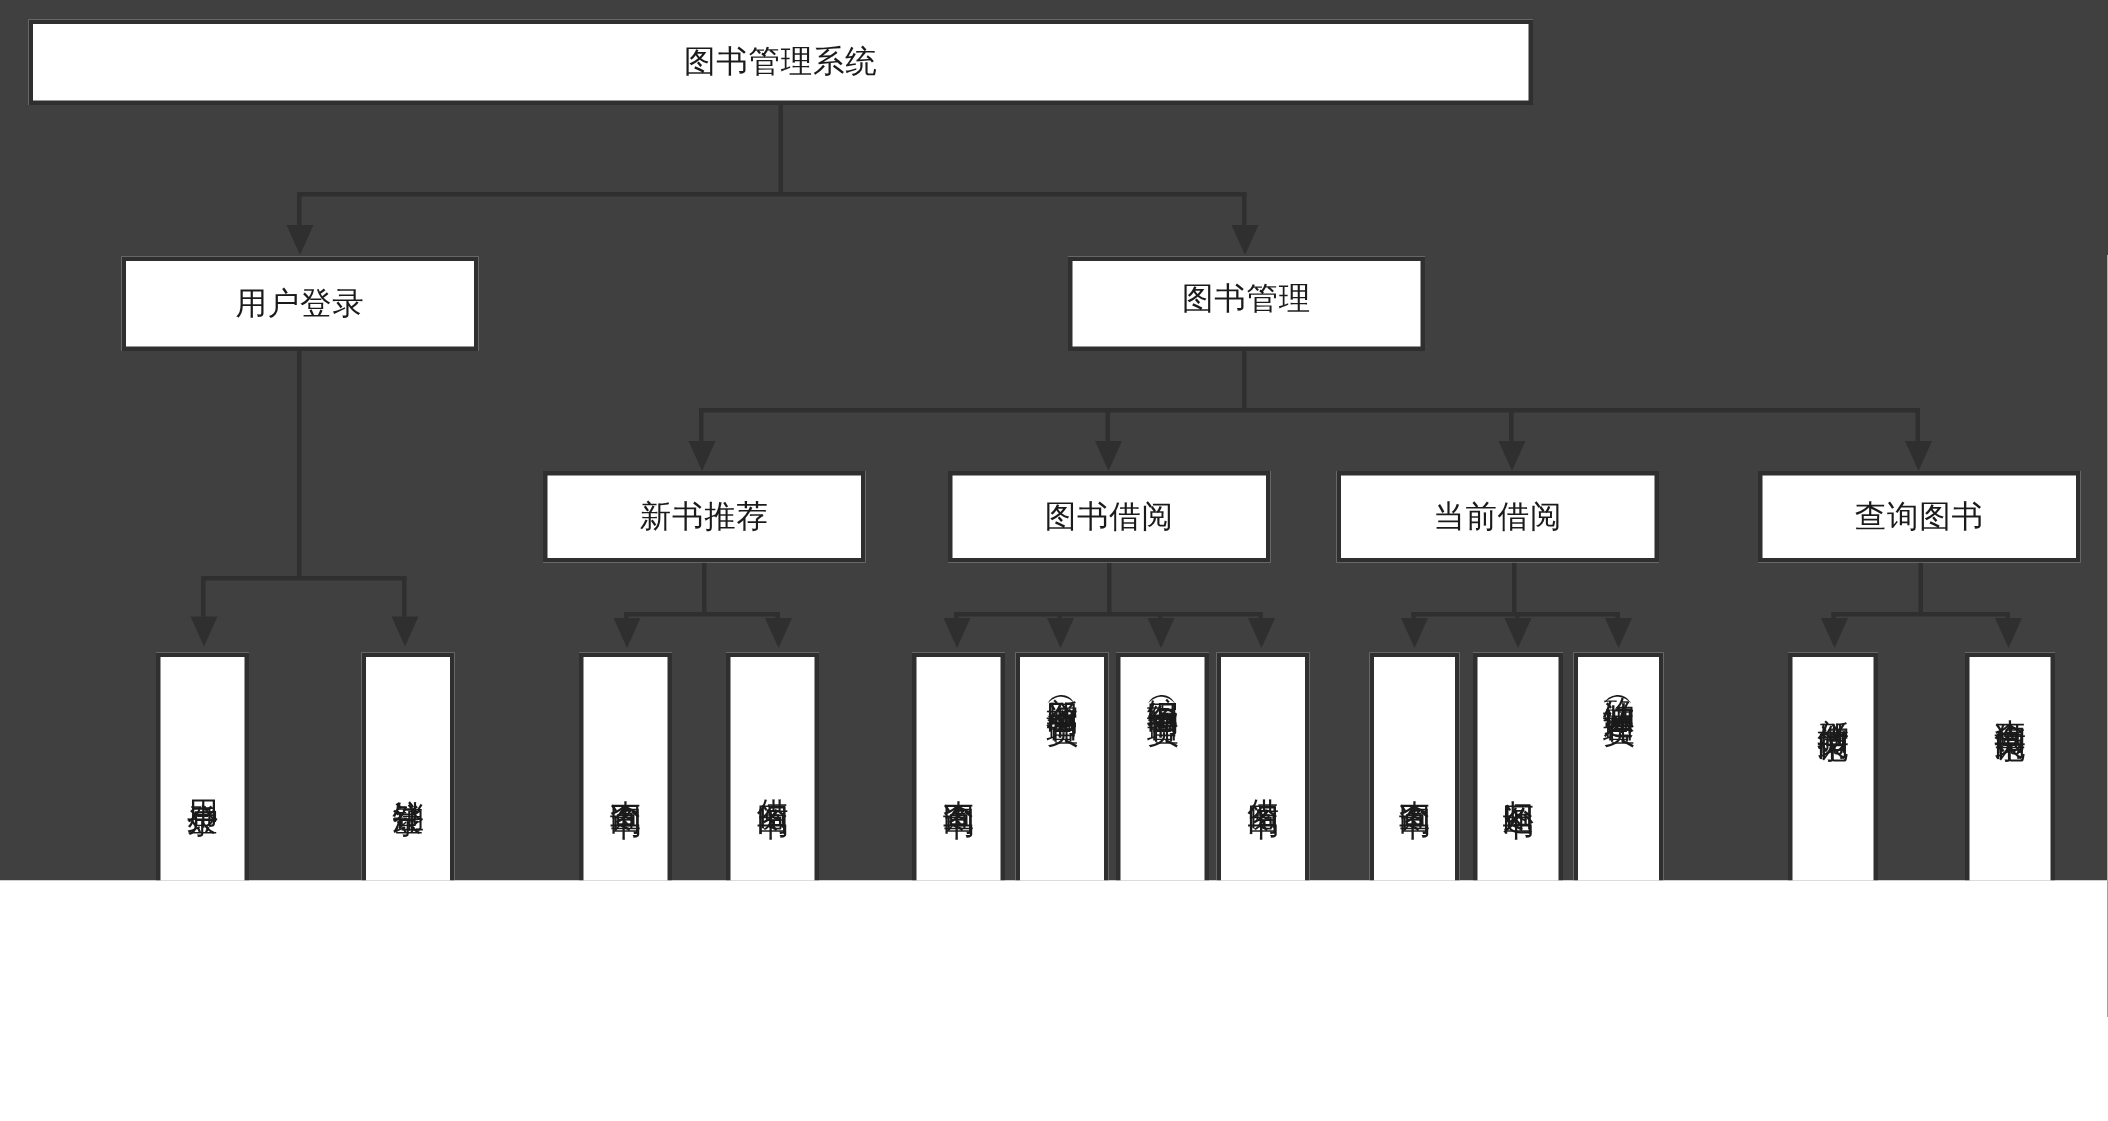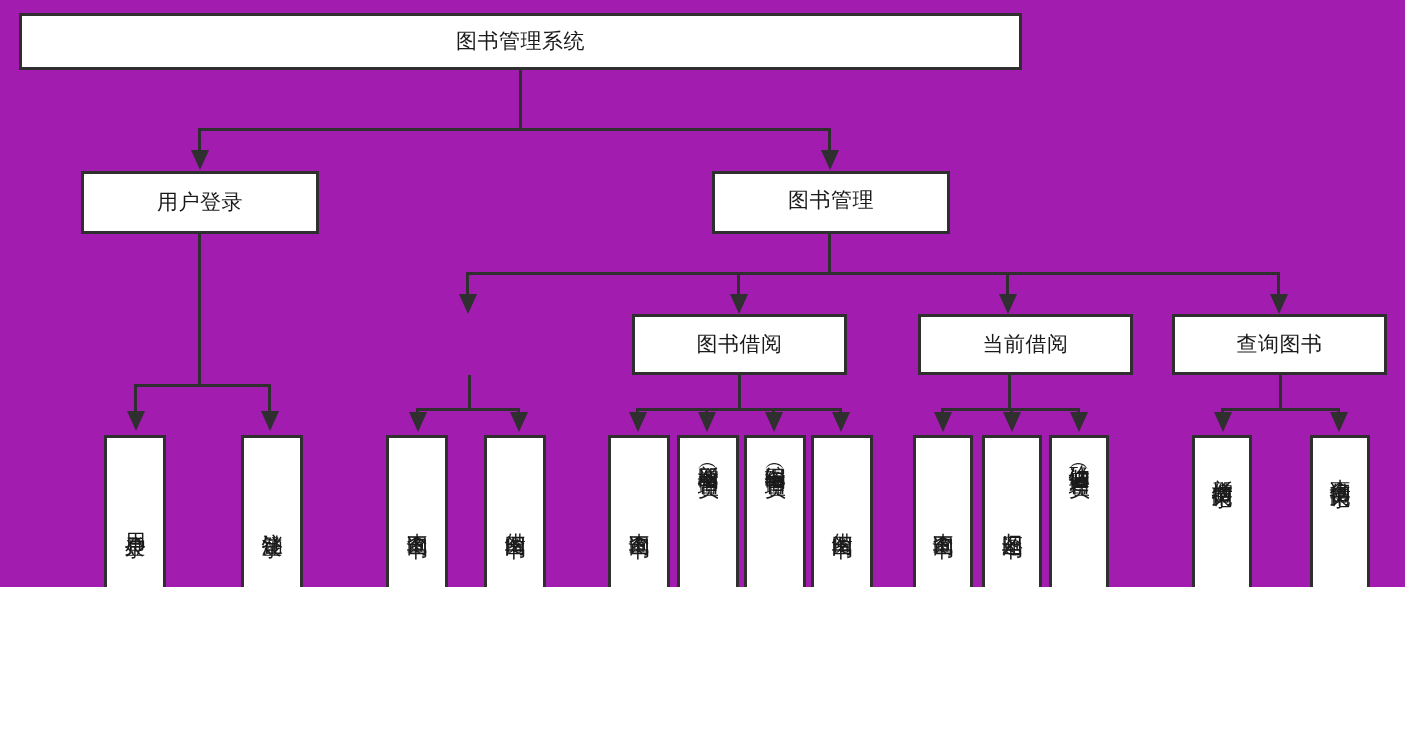--- a/index.html
+++ b/index.html
@@ -4,21 +4,21 @@
 <style>
   html, body {
     margin: 0;
     padding: 0;
     background: #ffffff;
   }
   #canvas {
     position: relative;
     width: 1405px;
     height: 587px;
-    background: #a21caf;
+    background: #404040;
     font-family: "DejaVu Sans", "Liberation Sans", sans-serif;
     overflow: hidden;
   }
   .node {
     position: absolute;
     box-sizing: border-box;
     border: 3px solid #2f2f2f;
     background: #ffffff;
     display: flex;
     align-items: center;
@@ -148,26 +148,29 @@
   </div>
 
   <div class="node" style="left:81px; top:171px; width:238px; height:63px;">
     <span class="label">用户登录</span>
   </div>
 
   <div class="node" style="left:712px; top:171px; width:238px; height:63px;font-family:Liberation Mono, monospace;">
     <span class="label">图书管理</span>
   </div>
 
+  <div class="node" style="left:362px; top:314px; width:215px; height:61px;">
+    <span class="label">新书推荐</span>
+  </div>
 
   <div class="node" style="left:632px; top:314px; width:215px; height:61px;">
     <span class="label">图书借阅</span>
   </div>
 
-  <div class="node" style="left:918px; top:314px; width:215px; height:61px;">
+  <div class="node" style="left:891px; top:314px; width:215px; height:61px;">
     <span class="label">当前借阅</span>
   </div>
 
   <div class="node" style="left:1172px; top:314px; width:215px; height:61px;">
     <span class="label">查询图书</span>
   </div>
 
   <div class="node vert mid" style="left:104px; top:435px; width:62px; height:300px;">
     <span class="label">用户登录</span>
   </div>

